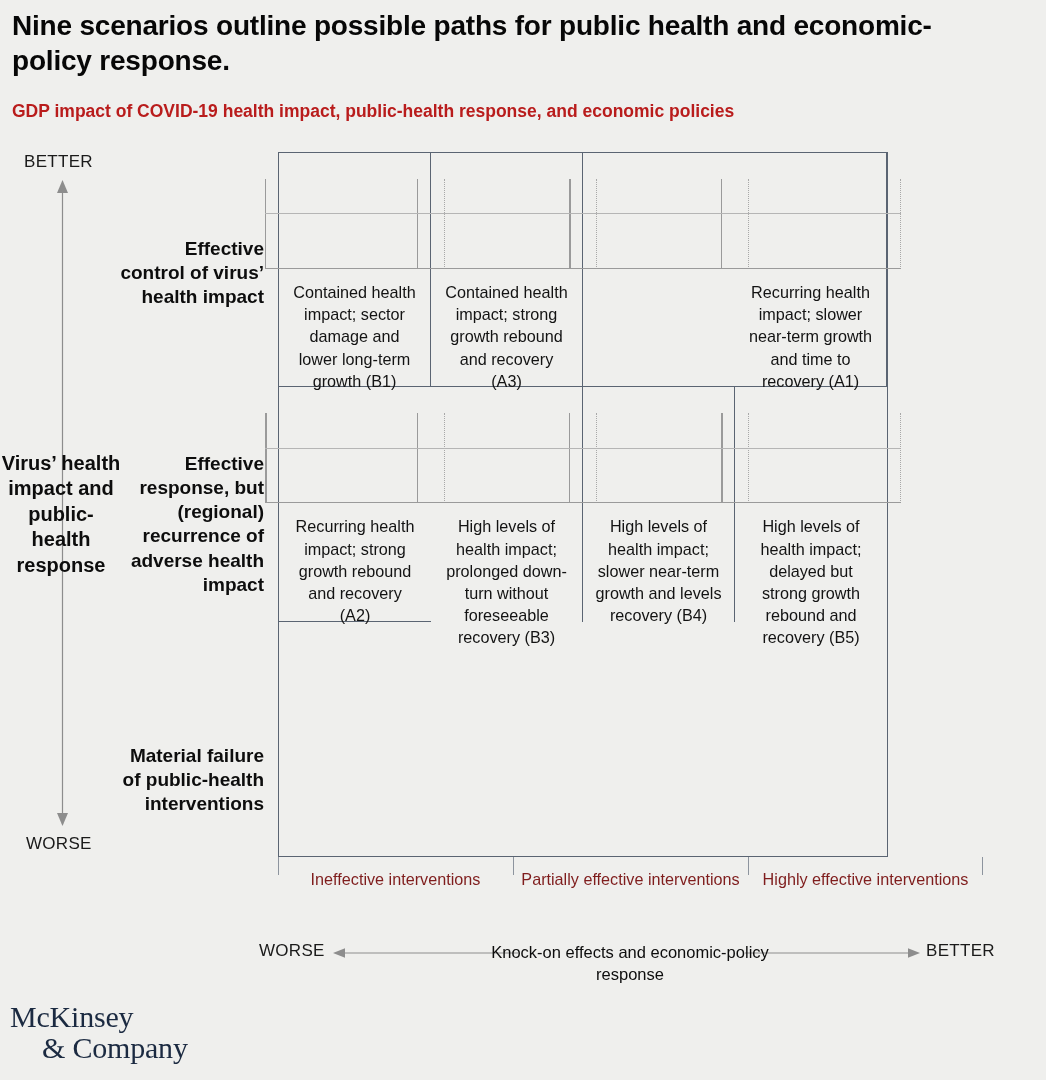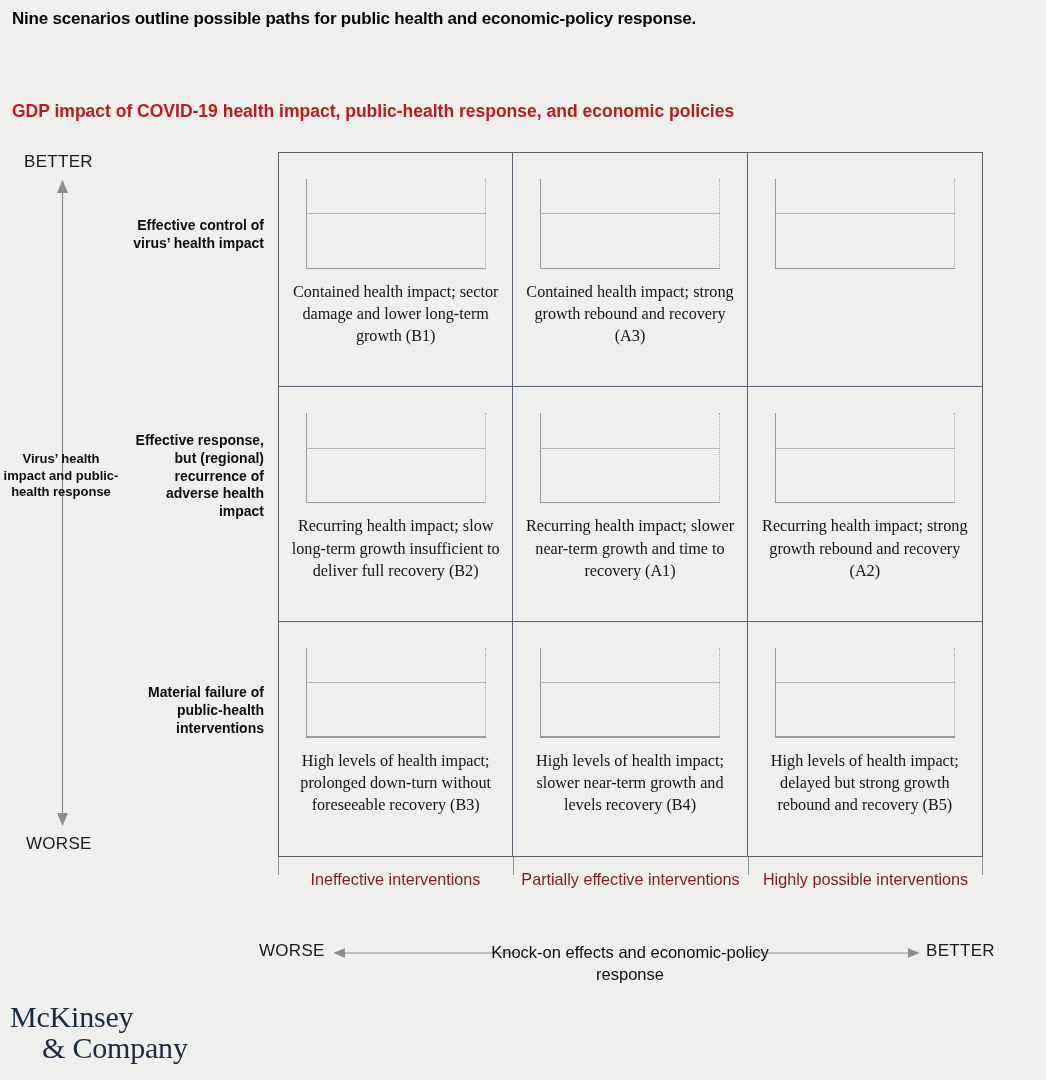--- a/index.html
+++ b/index.html
@@ -15,21 +15,21 @@
     color: #111111;
     overflow: hidden;
   }
 
   
   #title {
     position: absolute;
     left: 12px;
     top: 8px;
     width: 995px;
-    font-size: 17px;
+    font-size: 28px;
     font-weight: bold;
     line-height: 1.25;
     letter-spacing: -0.2px;
     color: #070707;
   }
   #subtitle {
     position: absolute;
     left: 12px;
     top: 100px;
     width: 995px;
@@ -62,54 +62,54 @@
     top: 182px;
     width: 3px;
     height: 642px;
   }
   #y-axis-title {
     position: absolute;
     left: 0px;
     top: 451px;
     width: 122px;
     text-align: center;
-    font-size: 13px;
+    font-size: 20px;
     font-weight: bold;
     line-height: 1.27;
     color: #0d0d0d;
   }
 
   
   .row-label {
     position: absolute;
     left: 118px;
     width: 146px;
     text-align: right;
-    font-size: 14px;
+    font-size: 19px;
     font-weight: bold;
     line-height: 1.27;
     color: #0d0d0d;
+    margin-top: 20px;
   }
   #row-label-0 { top: 217px; }
   #row-label-1 { top: 432px; }
-  #row-label-2 { top: 684px; }
+  #row-label-2 { top: 724px; }
 
   
   #grid {
     position: absolute;
     left: 278px;
     top: 152px;
-    width: 705px;
+    width: 610px;
     height: 705px;
     border: 1.3px solid #5a6472;
     box-sizing: border-box;
     display: grid;
-    grid-template-columns: 1fr 1fr 1fr;
+    grid-template-columns: 1fr 1fr 1fr 1fr;
     grid-template-rows: 1fr 1fr 1fr;
-    font-family: Liberation Serif, serif;
   }
   .cell {
     position: relative;
     box-sizing: border-box;
     border-right: 1.3px solid #5a6472;
     border-bottom: 1.3px solid #5a6472;
     padding: 0;
   }
   .cell.col-last { border-right: none; }
   .cell.row-last { border-bottom: none; }
@@ -306,29 +306,20 @@
 
   <div class="cell col-last">
     <div class="minichart">
       <div class="mc-yaxis"></div>
       <div class="mc-refline"></div>
       <div class="mc-dotted"></div>
       <div class="mc-xaxis"></div>
     </div>
   </div>
 
-  <div class="cell">
-    <div class="minichart">
-      <div class="mc-yaxis"></div>
-      <div class="mc-refline"></div>
-      <div class="mc-dotted"></div>
-      <div class="mc-xaxis"></div>
-    </div>
-    <div class="cell-text">Recurring health impact; slow long-term growth insufficient to deliver full recovery (B2)</div>
-  </div>
 
   <div class="cell">
     <div class="minichart">
       <div class="mc-yaxis"></div>
       <div class="mc-refline"></div>
       <div class="mc-dotted"></div>
       <div class="mc-xaxis"></div>
     </div>
     <div class="cell-text">Recurring health impact; slower near-term growth and time to recovery (A1)</div>
   </div>
@@ -374,21 +365,21 @@
   </div>
 </div>
 
 <div class="col-tick" id="col-tick-0"></div>
 <div class="col-tick" id="col-tick-1"></div>
 <div class="col-tick" id="col-tick-2"></div>
 <div class="col-tick" id="col-tick-3"></div>
 
 <div class="col-header" id="col-header-0">Ineffective interventions</div>
 <div class="col-header" id="col-header-1">Partially effective interventions</div>
-<div class="col-header" id="col-header-2">Highly possible interventions</div>
+<div class="col-header" id="col-header-2">Highly effective interventions</div>
 
 <div id="x-worse">WORSE</div>
 <div id="x-better">BETTER</div>
 
 <svg id="x-arrow-left" viewBox="0 0 185 10">
   <line x1="10" y1="5" x2="185" y2="5" stroke="#8d8d8d" stroke-width="1.2"></line>
   <polygon points="0,5 12,0.3 12,9.7" fill="#8d8d8d"></polygon>
 </svg>
 <svg id="x-arrow-right" viewBox="0 0 175 10">
   <line x1="0" y1="5" x2="165" y2="5" stroke="#8d8d8d" stroke-width="1.2"></line>

